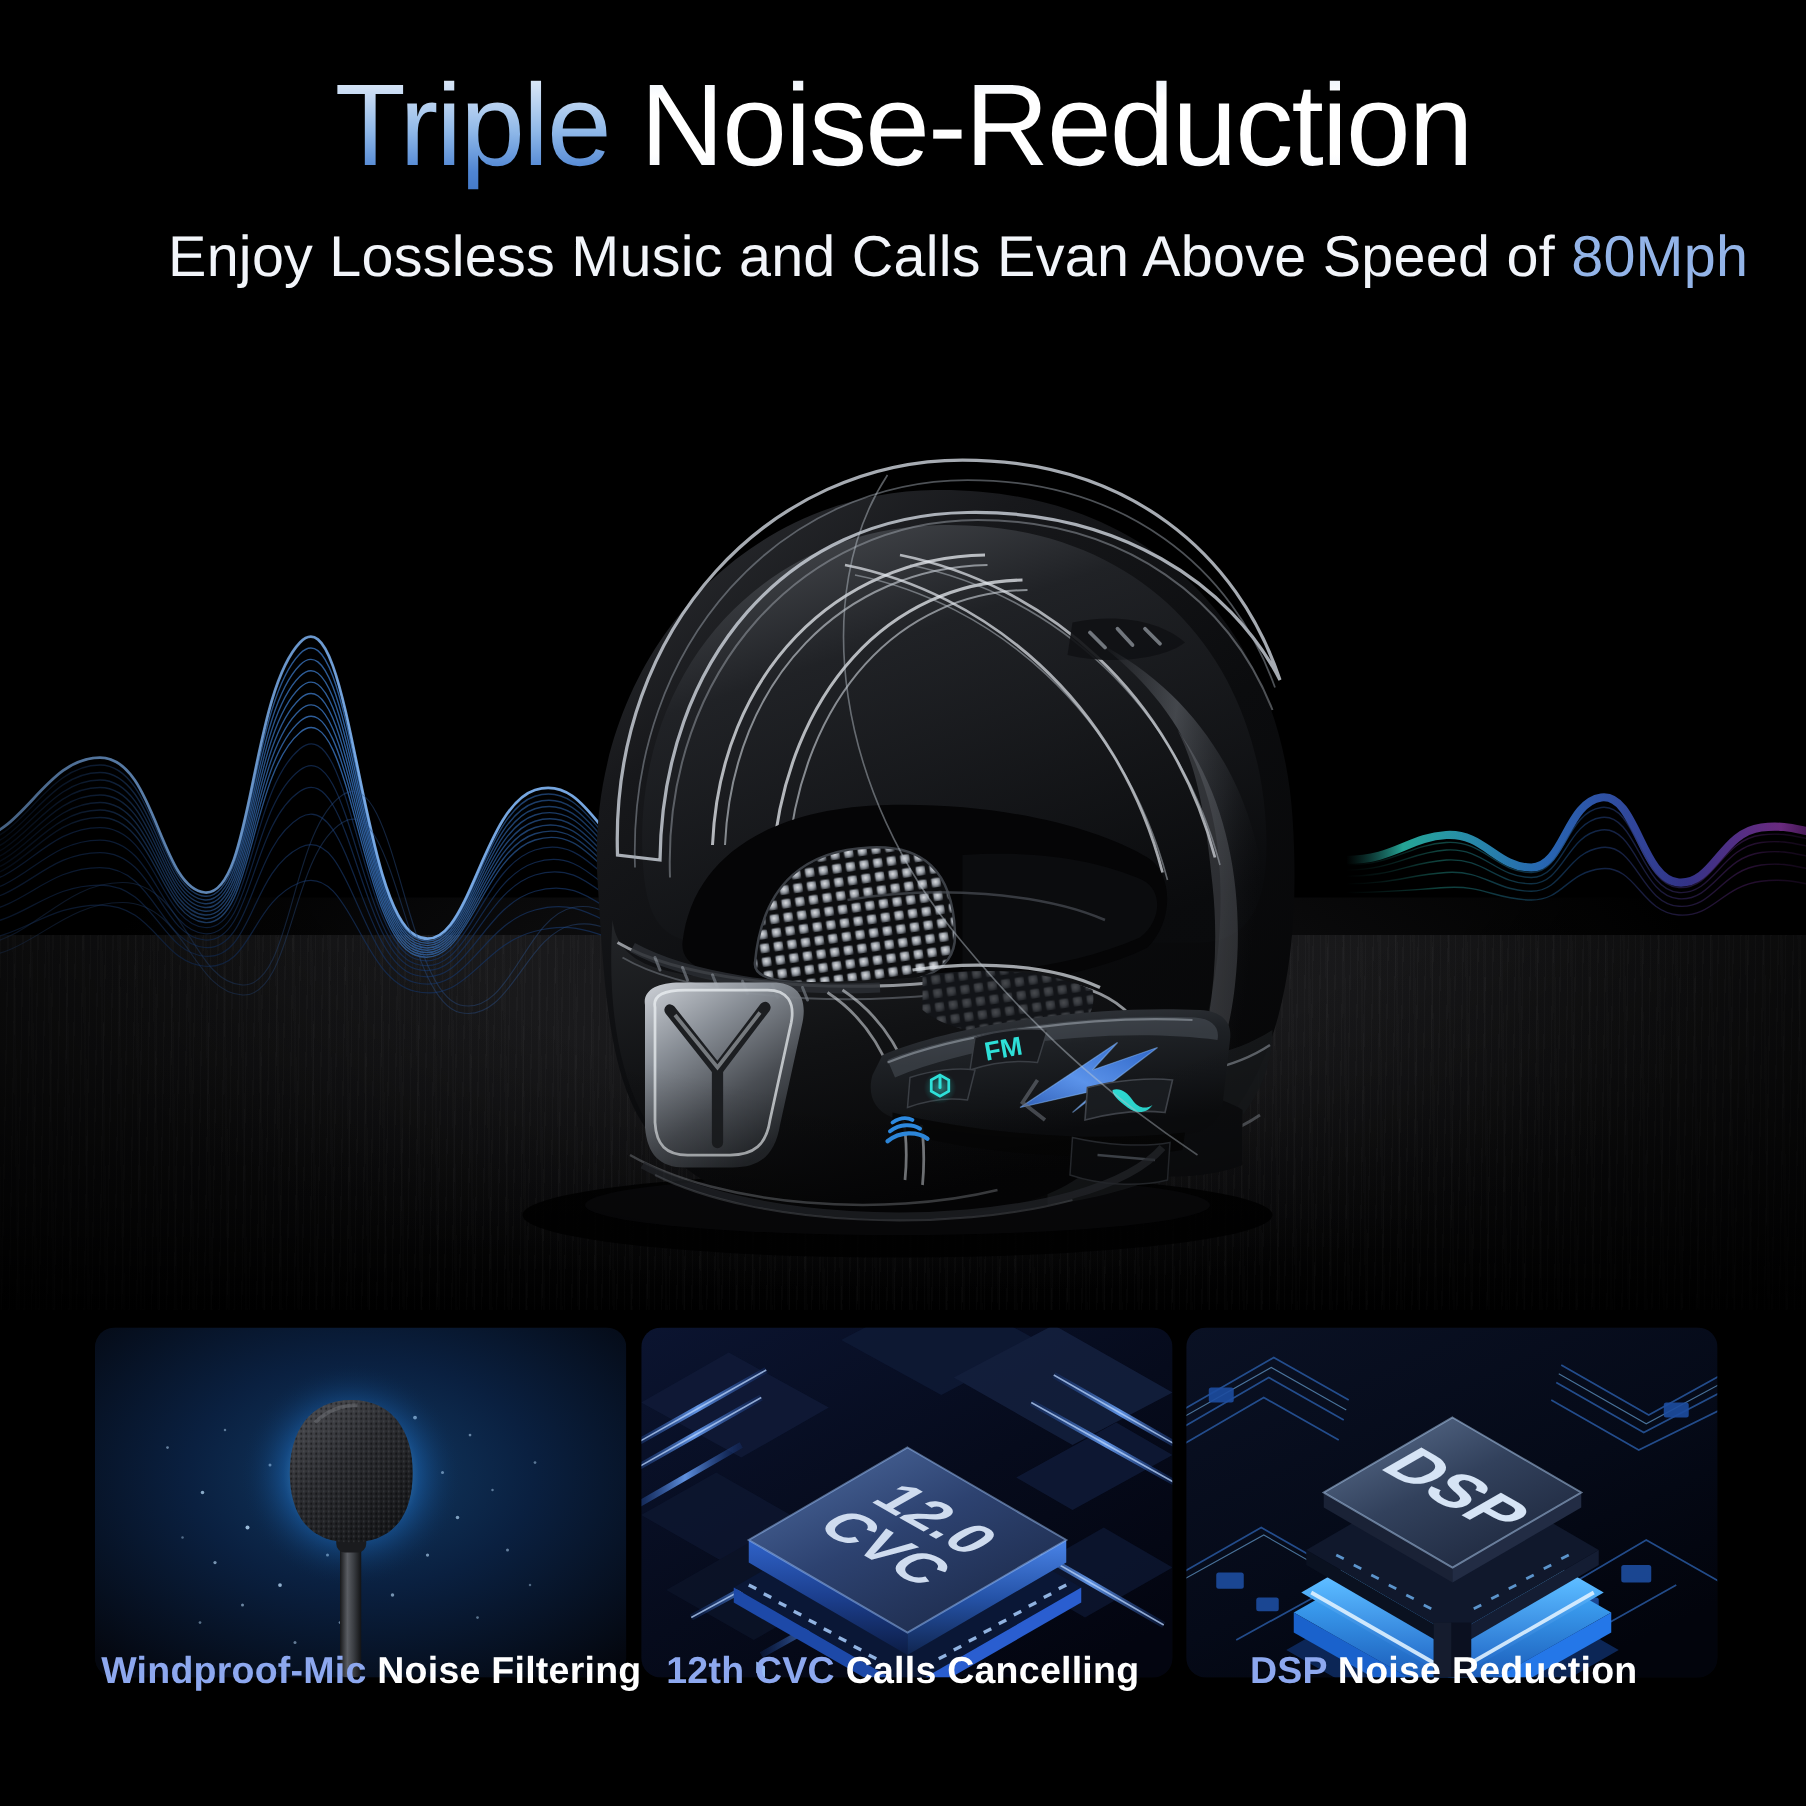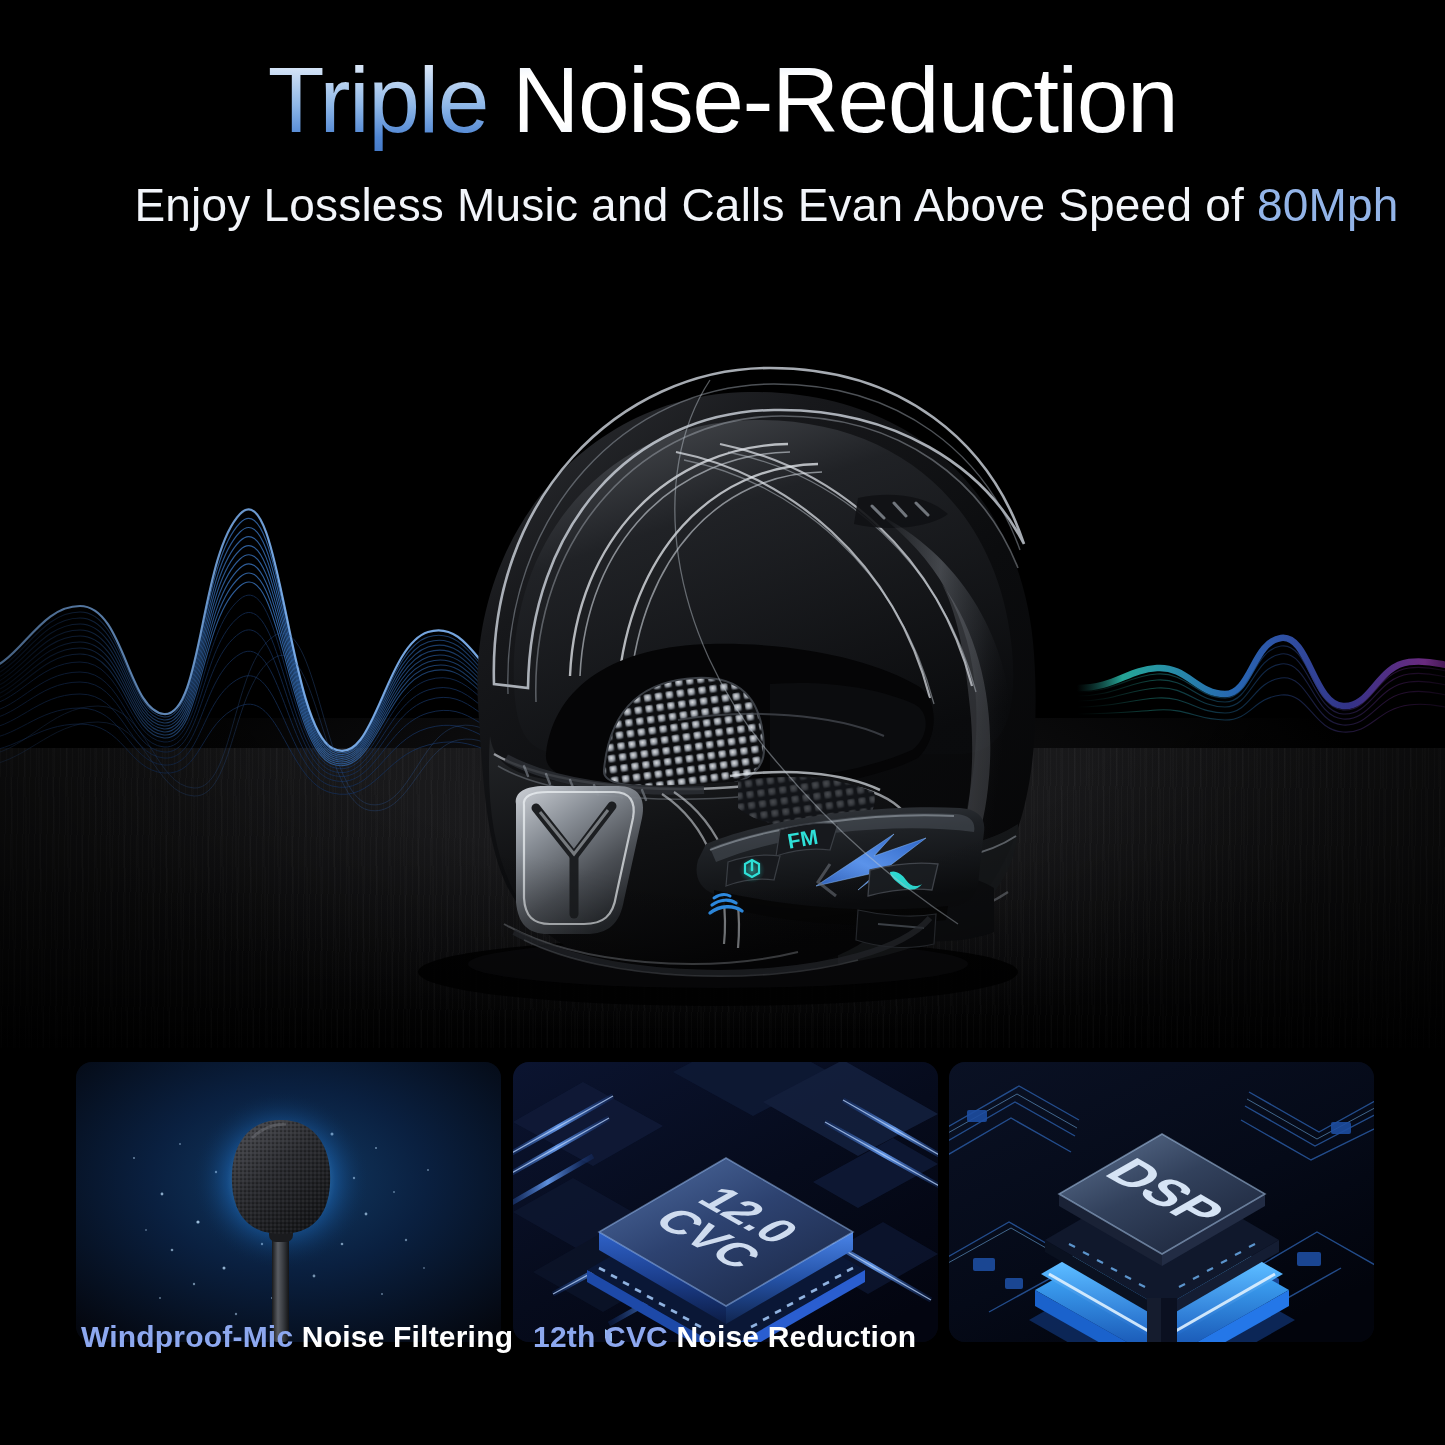--- a/index.html
+++ b/index.html
@@ -721,17 +721,20 @@
         <rect x="198" y="236" width="14" height="44" fill="#151c2e"></rect>
       </svg>
     </div>
   </div>
 
   <div class="captions">
     <div class="caption cap1">
       <span class="hi">Windproof-Mic</span><span> Noise Filtering</span>
     </div>
     <div class="caption cap2">
-      <span class="hi">12th CVC</span><span>  Noise Reduction</span>
+      <span class="hi">12th CVC</span><span>  Calls Cancelling</span>
+    </div>
+    <div class="caption cap3">
+      <span class="hi">DSP</span><span> Noise Reduction</span>
     </div>
   </div>
 
 </div>
 
 </body></html>

